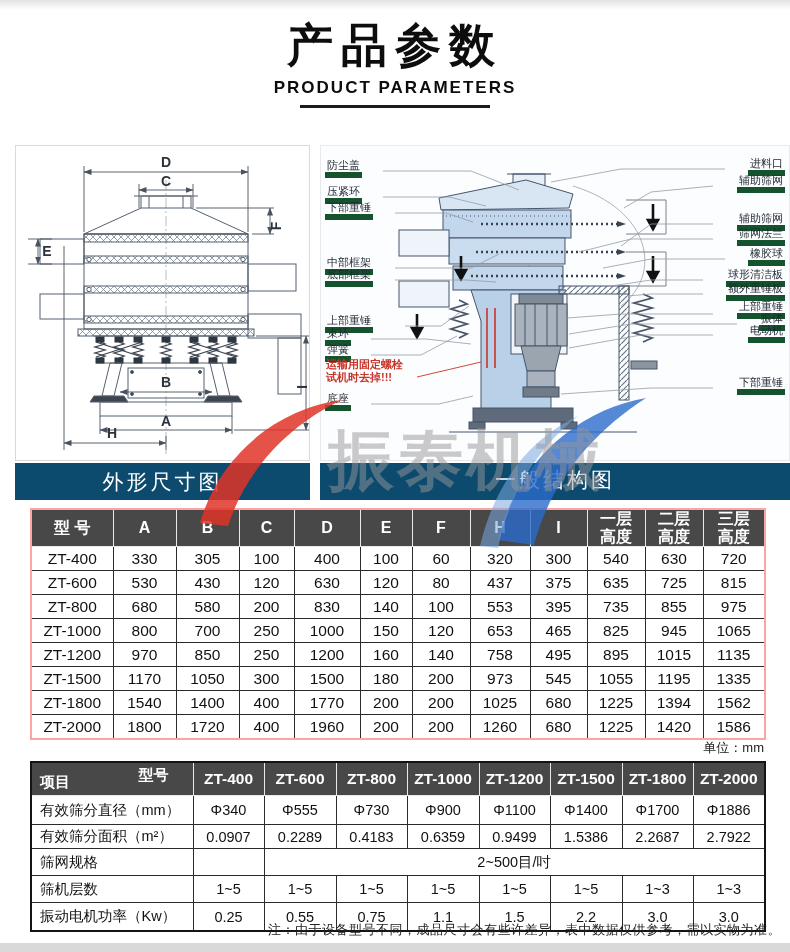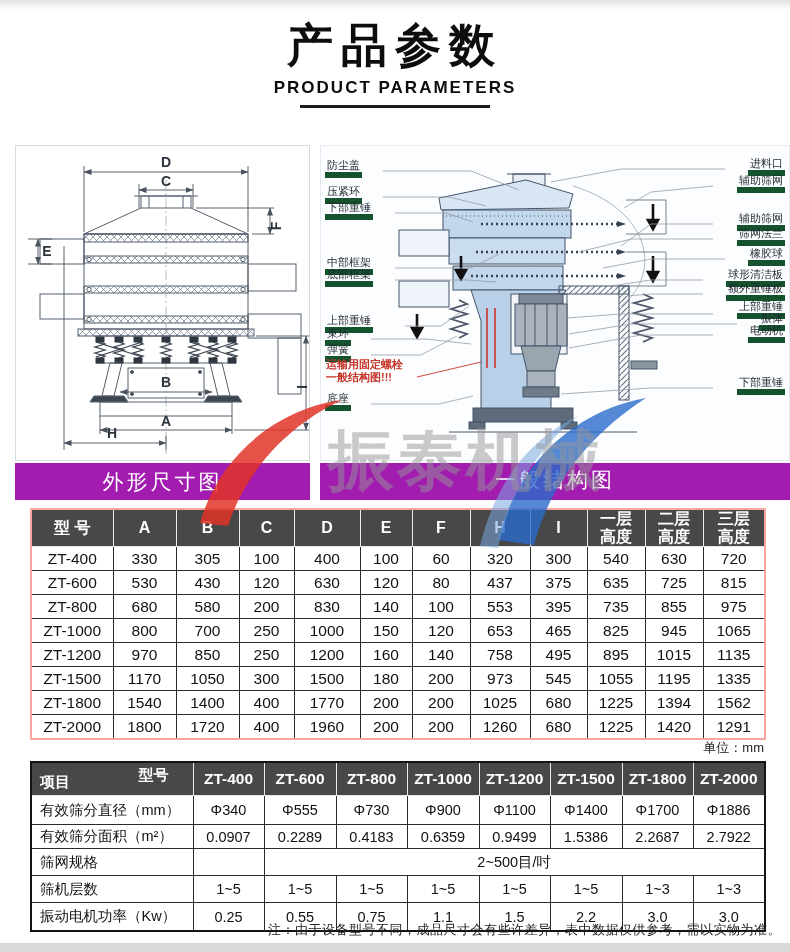--- a/index.html
+++ b/index.html
@@ -13,21 +13,21 @@
   .titlebox{position:absolute;top:24px;left:0;width:100%;text-align:center;}
   .cn-title{font-size:46px;font-weight:bold;letter-spacing:8px;color:#0d0d0d;line-height:1.1;font-family:Liberation Mono, monospace;}
   .en-title{font-size:17px;font-weight:bold;letter-spacing:2px;color:#0d0d0d;margin-top:3px;}
   .title-rule{width:190px;height:3px;background:#1b1b1b;margin:7px auto 0;}
 
   
   .panel-left{position:absolute;left:15px;top:145px;width:295px;height:316px;
               border:1px solid #d7dbdf;background:#fff;box-sizing:border-box;}
   .panel-right{position:absolute;left:320px;top:145px;width:470px;height:316px;
                border:1px solid #e6eaee;background:#fcfdfe;box-sizing:border-box;}
-  .capbar{position:absolute;top:463px;height:37px;background:#a21caf;color:#fff;
+  .capbar{position:absolute;top:463px;height:37px;background:#0c4a6e;color:#fff;
           font-size:21px;letter-spacing:3px;text-align:center;line-height:37px;z-index:2;}
   .cap-left{left:15px;width:295px;}
   .cap-right{left:320px;width:470px;font-family:Liberation Mono, monospace;}
 
   .slabel{position:absolute;font-size:11px;color:#1f2732;white-space:nowrap;
           border-bottom:6px solid #14532d;padding:0 2px 1px 2px;line-height:12px;z-index:3;font-family:Liberation Serif, serif;}
   .slabel.lft{left:4px;}
   .slabel.rgt{right:4px;}
   .warnlabel{position:absolute;left:5px;top:212px;font-size:11px;line-height:13px;
              font-weight:bold;color:#c6352a;z-index:3;white-space:nowrap;}
@@ -324,21 +324,21 @@
         <div class="slabel rgt" style="top: 101px;">橡胶球</div>
         <div class="slabel rgt" style="top: 122px;">球形清洁板</div>
         <div class="slabel rgt" style="top: 136px;">额外重锤板</div>
         <div class="slabel rgt" style="top: 154px;">上部重锤</div>
         <div class="slabel rgt" style="top: 166px;">振体</div>
         <div class="slabel rgt" style="top: 178px;">电动机</div>
         <div class="slabel rgt" style="top: 230px;">下部重锤</div>
       </div>
     <div class="warnlabel">
       <div>运输用固定螺栓</div>
-      <div>一般结构图!!!</div>
+      <div>试机时去掉!!!</div>
     </div>
   </div>
 
   <div class="capbar cap-left">外形尺寸图</div>
   <div class="capbar cap-right">一般结构图</div>
 
   <div class="watermark">
     <svg width="470" height="150" viewBox="0 0 470 150">
       <path d="M10,125 C30,55 90,10 152,2 C96,28 55,75 38,128 Z" fill="#e03428" opacity="0.85"></path>
       <path d="M308,142 C328,62 388,12 456,0 C400,36 360,86 344,147 Z" fill="#2c6bca" opacity="0.8"></path>
@@ -485,21 +485,21 @@
           <td>1800</td>
           <td>1720</td>
           <td>400</td>
           <td>1960</td>
           <td>200</td>
           <td>200</td>
           <td>1260</td>
           <td>680</td>
           <td>1225</td>
           <td>1420</td>
-          <td>1291</td>
+          <td>1586</td>
         </tr>
       </tbody>
   </table>
   <div class="unit-note">单位：mm</div>
 
   <table class="spec-table">
     <colgroup>
       <col style="width:162px">
         <col style="width:71px">
         <col style="width:72px">

